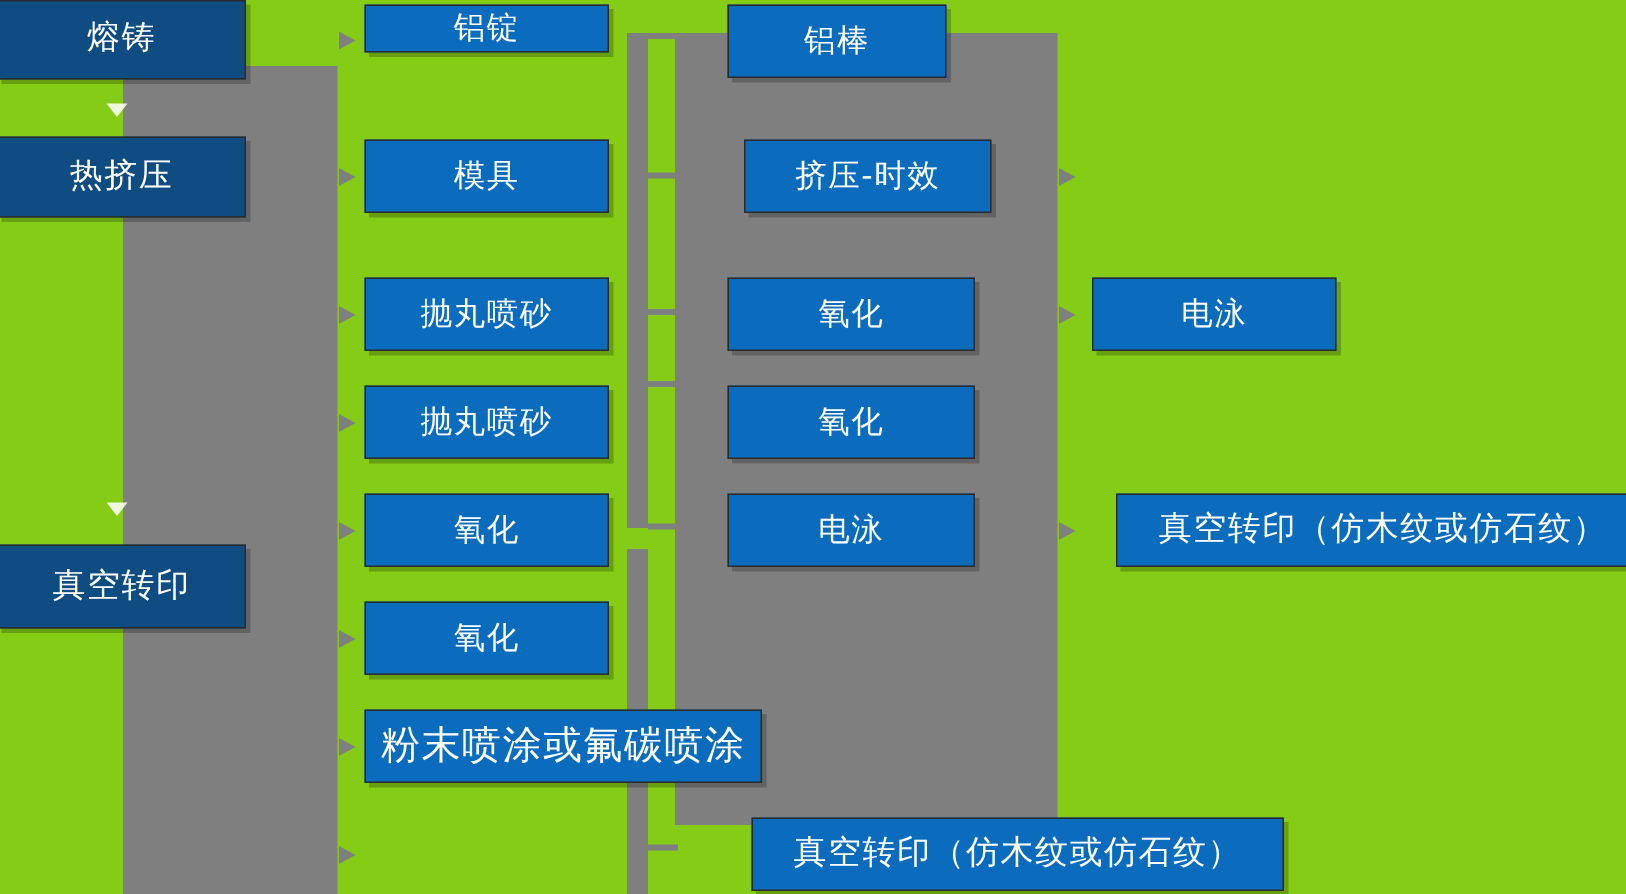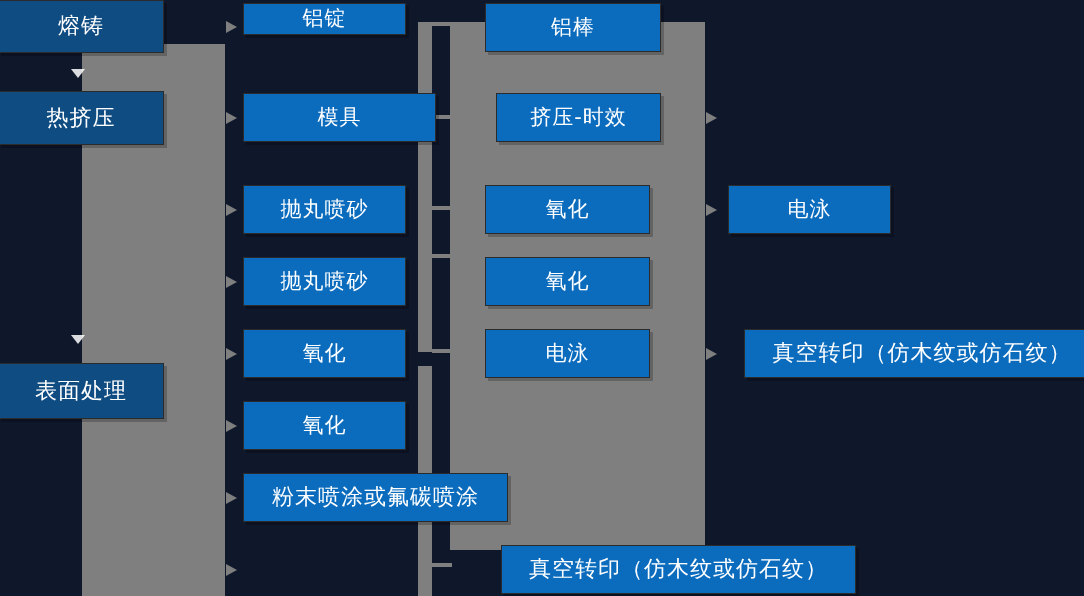--- a/index.html
+++ b/index.html
@@ -8,21 +8,21 @@
     padding: 0;
     background: #ffffff;
   }
   body {
     font-family: "DejaVu Sans", "Liberation Sans", sans-serif;
   }
   #canvas {
     position: relative;
     width: 1084px;
     height: 596px;
-    background: #0f172a;
+    background: #84cc16;
     overflow: hidden;
   }
 
   
   .gray {
     position: absolute;
     background: #7F7F7F;
   }
   .gray-arrow-right {
     position: absolute;
@@ -66,21 +66,21 @@
   }
   .node-stage {
     background: #0F4C81;
     font-size: 22px;
   }
   .node-step {
     background: #0B6CBE;
     font-size: 21px;
   }
   .node-wide {
-    font-size: 22px;
+    font-size: 26px;
   }
   .node-out {
     background: #0B6CBE;
     font-size: 21px;
   }
   .node-vac {
     background: #0B6CBE;
     font-size: 22px;
     margin-left: 16px;
   }
@@ -138,28 +138,28 @@
 
   <div class="node node-stage" style="left:-2px; top:0px; width:166px; height:53px;">
     <span>熔铸</span>
   </div>
 
   <div class="node node-stage" style="left:-2px; top:91px; width:166px; height:54px;">
     <span>热挤压</span>
   </div>
 
   <div class="node node-stage" style="left:-2px; top:363px; width:166px; height:56px;">
-    <span>表面处理</span>
+    <span>真空转印</span>
   </div>
 
   <div class="node node-step" style="left:243px; top:3px; width:163px; height:32px;">
     <span>铝锭</span>
   </div>
 
-  <div class="node node-step" style="left:243px; top:93px; width:193px; height:49px;">
+  <div class="node node-step" style="left:243px; top:93px; width:163px; height:49px;">
     <span>模具</span>
   </div>
 
   <div class="node node-step" style="left:243px; top:185px; width:163px; height:49px;">
     <span>抛丸喷砂</span>
   </div>
 
   <div class="node node-step" style="left:243px; top:257px; width:163px; height:49px;">
     <span>抛丸喷砂</span>
   </div>
@@ -170,21 +170,21 @@
 
   <div class="node node-step" style="left:243px; top:401px; width:163px; height:49px;">
     <span>氧化</span>
   </div>
 
   <div class="node node-step node-wide" style="left:243px; top:473px; width:265px; height:49px;">
     <span>粉末喷涂或氟碳喷涂</span>
   </div>
 
 
-  <div class="node node-step" style="left:485px; top:3px; width:176px; height:49px;">
+  <div class="node node-step" style="left:485px; top:3px; width:146px; height:49px;">
     <span>铝棒</span>
   </div>
 
   <div class="node node-step" style="left:496px; top:93px; width:165px; height:49px;">
     <span>挤压-时效</span>
   </div>
 
   <div class="node node-step" style="left:485px; top:185px; width:165px; height:49px;">
     <span>氧化</span>
   </div>

